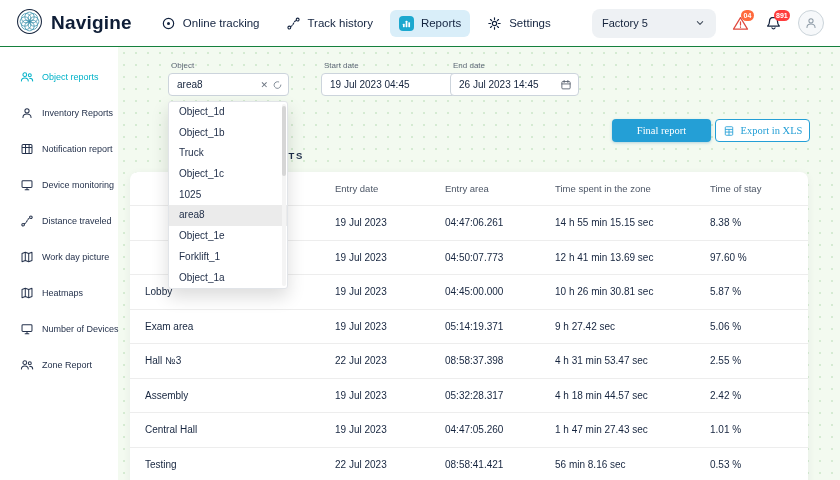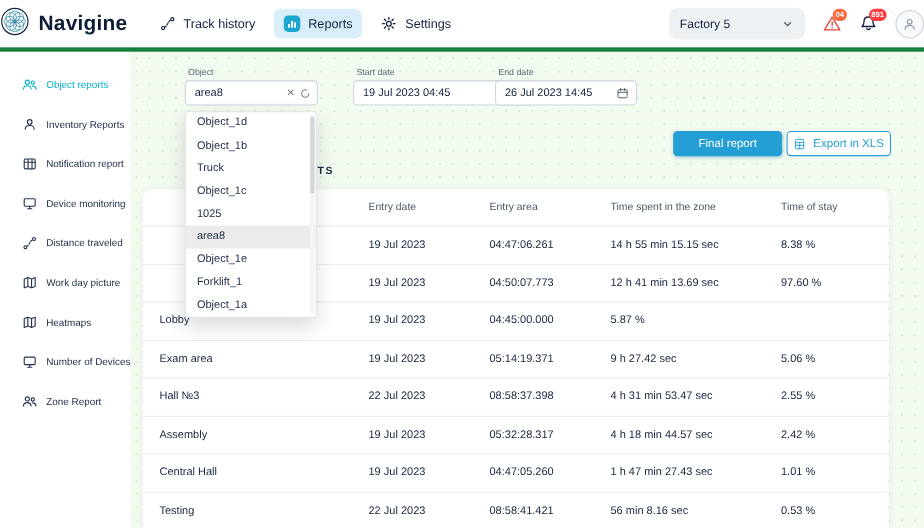--- a/index.html
+++ b/index.html
@@ -1,21 +1,21 @@
 <!DOCTYPE html>
 <html style="--accent: #00b2c8; --accent2: #1ba8cf; --primary: #249fd6; --pill: #d9eef9; --badge-orange: #ff6a3d; --badge-red: #ff3d3d; --background: #f3faf0; --text-dark: #14233c;"><head>
 <meta charset="utf-8">
 <style>
   *{margin:0;padding:0;box-sizing:border-box}
   html,body{width:840px;height:480px}
   body{font-family:"Liberation Sans",sans-serif;background:#fff;overflow:hidden;color:var(--text-dark,#14233c)}
   .app{position:relative;width:840px;height:480px;overflow:hidden;background:#fff}
 
   
-  .topbar{position:absolute;left:0;top:0;right:0;height:47px;background:#fff;display:flex;align-items:center;padding:0 0;z-index:30;border-bottom:4px solid #15803d}
+  .topbar{position:absolute;left:0;top:0;right:0;height:47px;background:#fff;display:flex;align-items:center;padding:0 16px;z-index:30;border-bottom:1px solid #15803d}
   .brand{display:flex;align-items:center;gap:8px;cursor:pointer}
   .brand-name{font-size:19px;font-weight:600;letter-spacing:.2px;color:#0e1d36}
   .topnav{display:flex;align-items:center;gap:8px;margin-left:20px}
   .nav-item{display:flex;align-items:center;gap:7px;font-size:11.5px;font-weight:500;padding:6px 9px;border-radius:6px;cursor:pointer;color:#13233f;white-space:nowrap}
   .nav-item svg.i{width:15px;height:15px;color:#13233f}
   .nav-item.active{background:var(--pill,#d9eef9)}
   .rep-ic{width:15px;height:15px;border-radius:4px;background:var(--accent2,#1ba8cf);display:flex;align-items:center;justify-content:center;color:#fff}
   .rep-ic svg{width:11px;height:11px}
   .top-right{margin-left:auto;display:flex;align-items:center;gap:16px}
   .factory-select{display:flex;align-items:center;justify-content:space-between;gap:8px;width:124px;height:29px;background:#eef1f4;border-radius:8px;padding:0 10px;font-size:11px;cursor:pointer}
@@ -43,21 +43,21 @@
   .box{position:relative;background:#fff;border:1px solid #ccd4dc;border-radius:4px;height:23px;display:flex;align-items:center}
   .box input{border:0;outline:0;background:transparent;width:100%;height:100%;font-family:inherit;font-size:10px;color:#14233c;padding:0 8px}
   .field-object{left:50px;top:14px;width:121px}
   .field-object input{padding-right:36px}
   .clear{position:absolute;right:20px;top:50%;transform:translateY(-50%);font-size:9px;color:#6b7480;cursor:pointer;line-height:1}
   .loader{position:absolute;right:5px;top:50%;transform:translateY(-50%);width:11px;height:11px;color:#7a8490}
   .field-start{left:203px;top:14px;width:164px}
   .field-end{left:332px;top:14px;width:129px}
   .datebox input{padding-right:24px}
   .cal{position:absolute;right:6px;top:50%;transform:translateY(-50%);width:12px;height:12px;color:#525c69}
-  .btn{position:absolute;height:23px;border-radius:4px;font-family:Liberation Sans, sans-serif;font-size:10.5px;display:flex;align-items:center;justify-content:center;cursor:pointer;border:0}
+  .btn{position:absolute;height:23px;border-radius:4px;font-family:Liberation Serif, serif;font-size:10.5px;display:flex;align-items:center;justify-content:center;cursor:pointer;border:0}
   .btn-primary{left:494px;top:72px;width:99px;background:var(--primary,#249fd6);color:#fff;box-shadow:0 1px 3px rgba(30,120,170,.3)}
   .btn-outline{left:597px;top:72px;width:95px;background:#fff;border:1px solid var(--primary,#249fd6);color:var(--primary,#249fd6);gap:6px}
   .btn-outline svg{width:12px;height:12px}
   .tabs{position:absolute;left:56px;top:103px;display:flex;gap:40px}
   .tab{font-size:9.5px;font-weight:700;letter-spacing:1.6px;color:#1d2c49;cursor:pointer;padding-bottom:4px}
   .tab.active{border-bottom:2px solid var(--accent,#00b2c8)}
 
   
   .card{position:absolute;left:12px;top:125px;width:678px;height:345px;background:#fff;border-radius:8px;box-shadow:0 2px 8px rgba(20,40,70,.06);overflow:hidden}
   .thead,.trow{display:grid;grid-template-columns:190px 110px 110px 155px 1fr;align-items:center;padding-left:15px}
@@ -161,20 +161,26 @@
               <circle cx="16.2" cy="16.2" r="4.5"></circle>
           </g>
         </svg>
       </span>
       <span class="brand-name">Navigine</span>
     </div>
 
     <nav class="topnav">
       <div class="nav-item">
         <svg class="i">
+            <use href="#sym-target"></use>
+          </svg>
+        <span>Online tracking</span>
+      </div>
+      <div class="nav-item">
+        <svg class="i">
             <use href="#sym-route"></use>
           </svg>
         <span>Track history</span>
       </div>
       <div class="nav-item active">
         <span class="rep-ic">
             <svg>
               <use href="#sym-bars"></use>
             </svg>
           </span>
@@ -337,20 +343,21 @@
         <div class="td"></div>
         <div class="td">19 Jul 2023</div>
         <div class="td">04:50:07.773</div>
         <div class="td">12 h 41 min 13.69 sec</div>
         <div class="td">97.60 %</div>
       </div>
       <div class="trow">
         <div class="td">Lobby</div>
         <div class="td">19 Jul 2023</div>
         <div class="td">04:45:00.000</div>
+        <div class="td">10 h 26 min 30.81 sec</div>
         <div class="td">5.87 %</div>
       </div>
       <div class="trow">
         <div class="td">Exam area</div>
         <div class="td">19 Jul 2023</div>
         <div class="td">05:14:19.371</div>
         <div class="td">9 h 27.42 sec</div>
         <div class="td">5.06 %</div>
       </div>
       <div class="trow">

